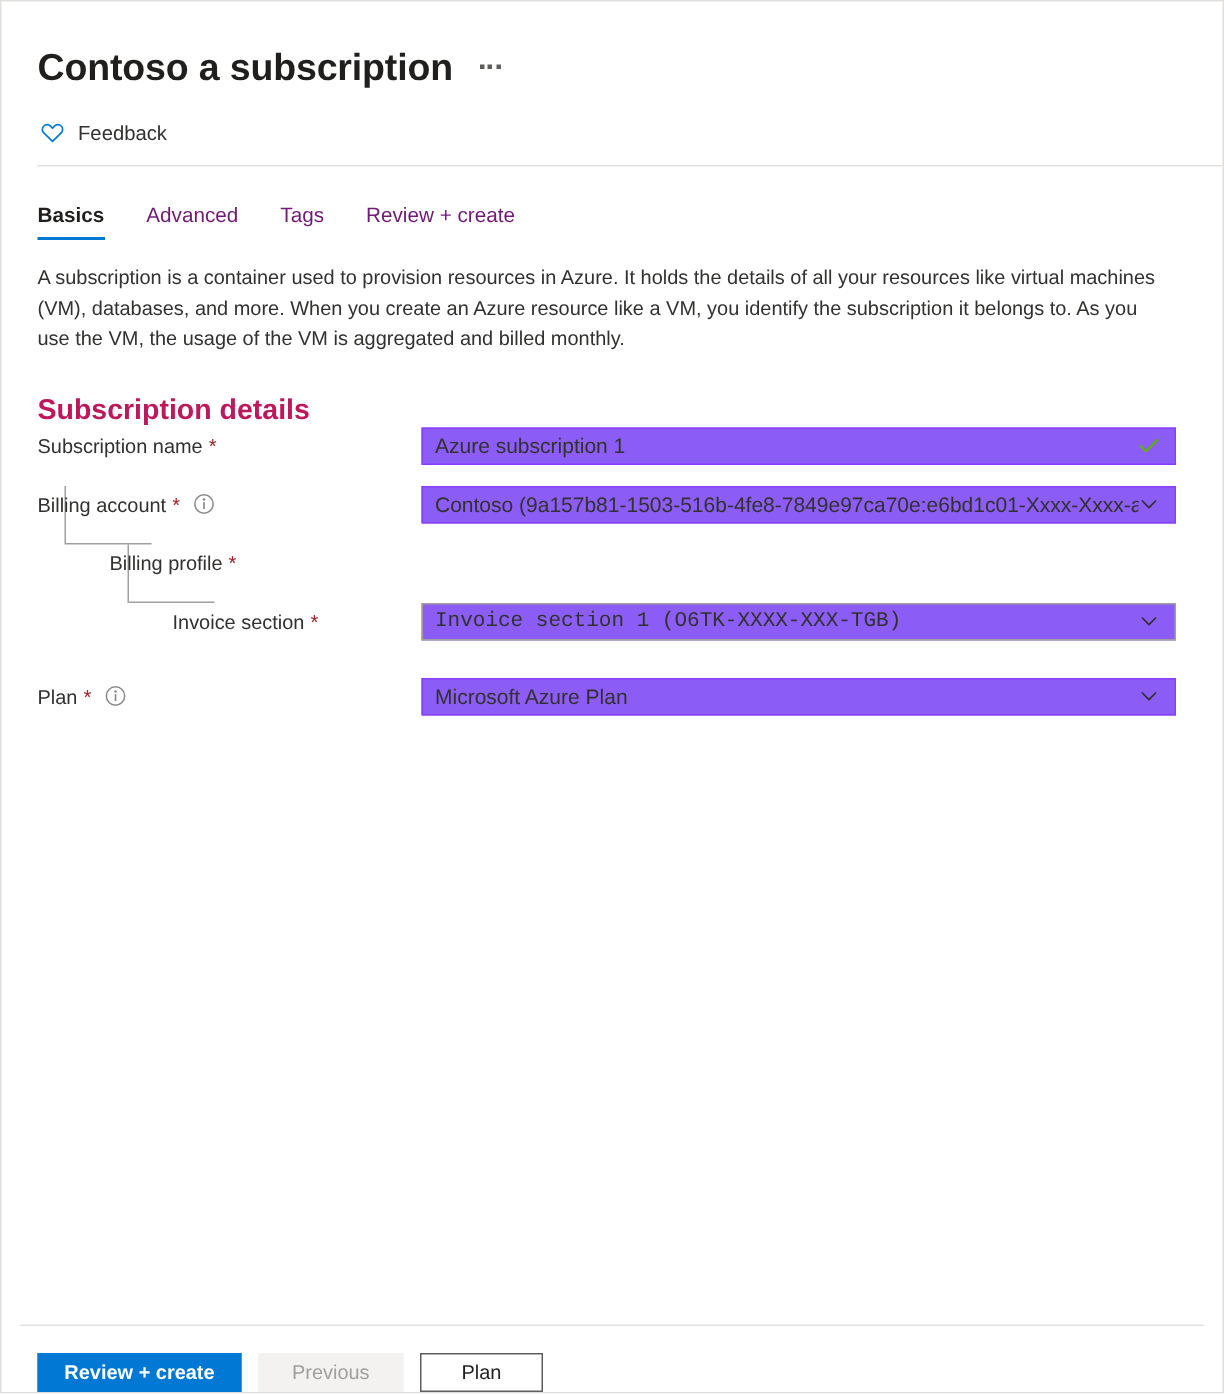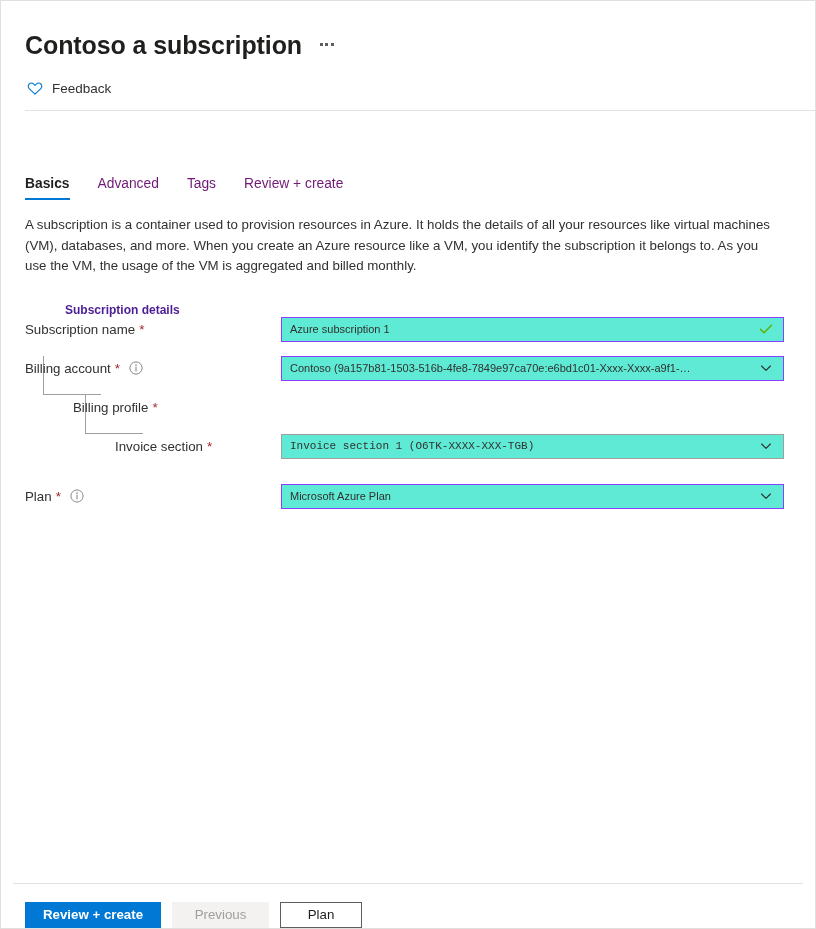--- a/index.html
+++ b/index.html
@@ -98,21 +98,21 @@
     position: relative;
     font-size: 13.8px;
     color: #701a75;
     padding: 4px 14px 11px 14px;
     cursor: pointer;
     background: none;
     border: none;
     font-family: inherit;
     white-space: nowrap;
   }
-  .tab:first-child { padding-left: 0; margin-top: 40px; }
+  .tab:first-child { padding-left: 0; }
   .tab.active {
     font-weight: 600;
     color: #201f1e;
   }
   .tab.active::after {
     content: "";
     position: absolute;
     left: 0;
     right: 14px;
     bottom: 2px;
@@ -127,25 +127,24 @@
     overflow: hidden;
   }
   .description {
     font-size: 13.3px;
     line-height: 20.5px;
     color: #323130;
     margin: 13px 0 0 0;
     max-width: 755px;
   }
   .section-title {
-    font-size: 12px;
+    font-size: 19px;
     font-weight: 600;
-    color: #4c1d95;
+    color: #be185d;
     margin-top: 26px;
-    margin-left: 40px;
   }
 
   
   .form {
     position: relative;
   }
   .field-row {
     display: flex;
     align-items: center;
     height: 25px;
@@ -202,25 +201,25 @@
   
   .input-cell {
     flex: 0 0 503px;
     width: 503px;
     position: relative;
   }
   .azinput {
     width: 100%;
     height: 25px;
     border: 1px solid #8a3ffc;
-    background: #5eead4;
+    background: #8b5cf6;
     display: flex;
     align-items: center;
     padding: 0 6px 0 8px;
-    font-size: 11px;
+    font-size: 14px;
     color: #323130;
     cursor: text;
     overflow: hidden;
   }
   .azinput.gray { border-color: #a19f9d; font-family: Liberation Mono, monospace; }
   .azinput.select { cursor: pointer; }
   .azinput .val {
     flex: 1 1 auto;
     white-space: nowrap;
     overflow: hidden;

